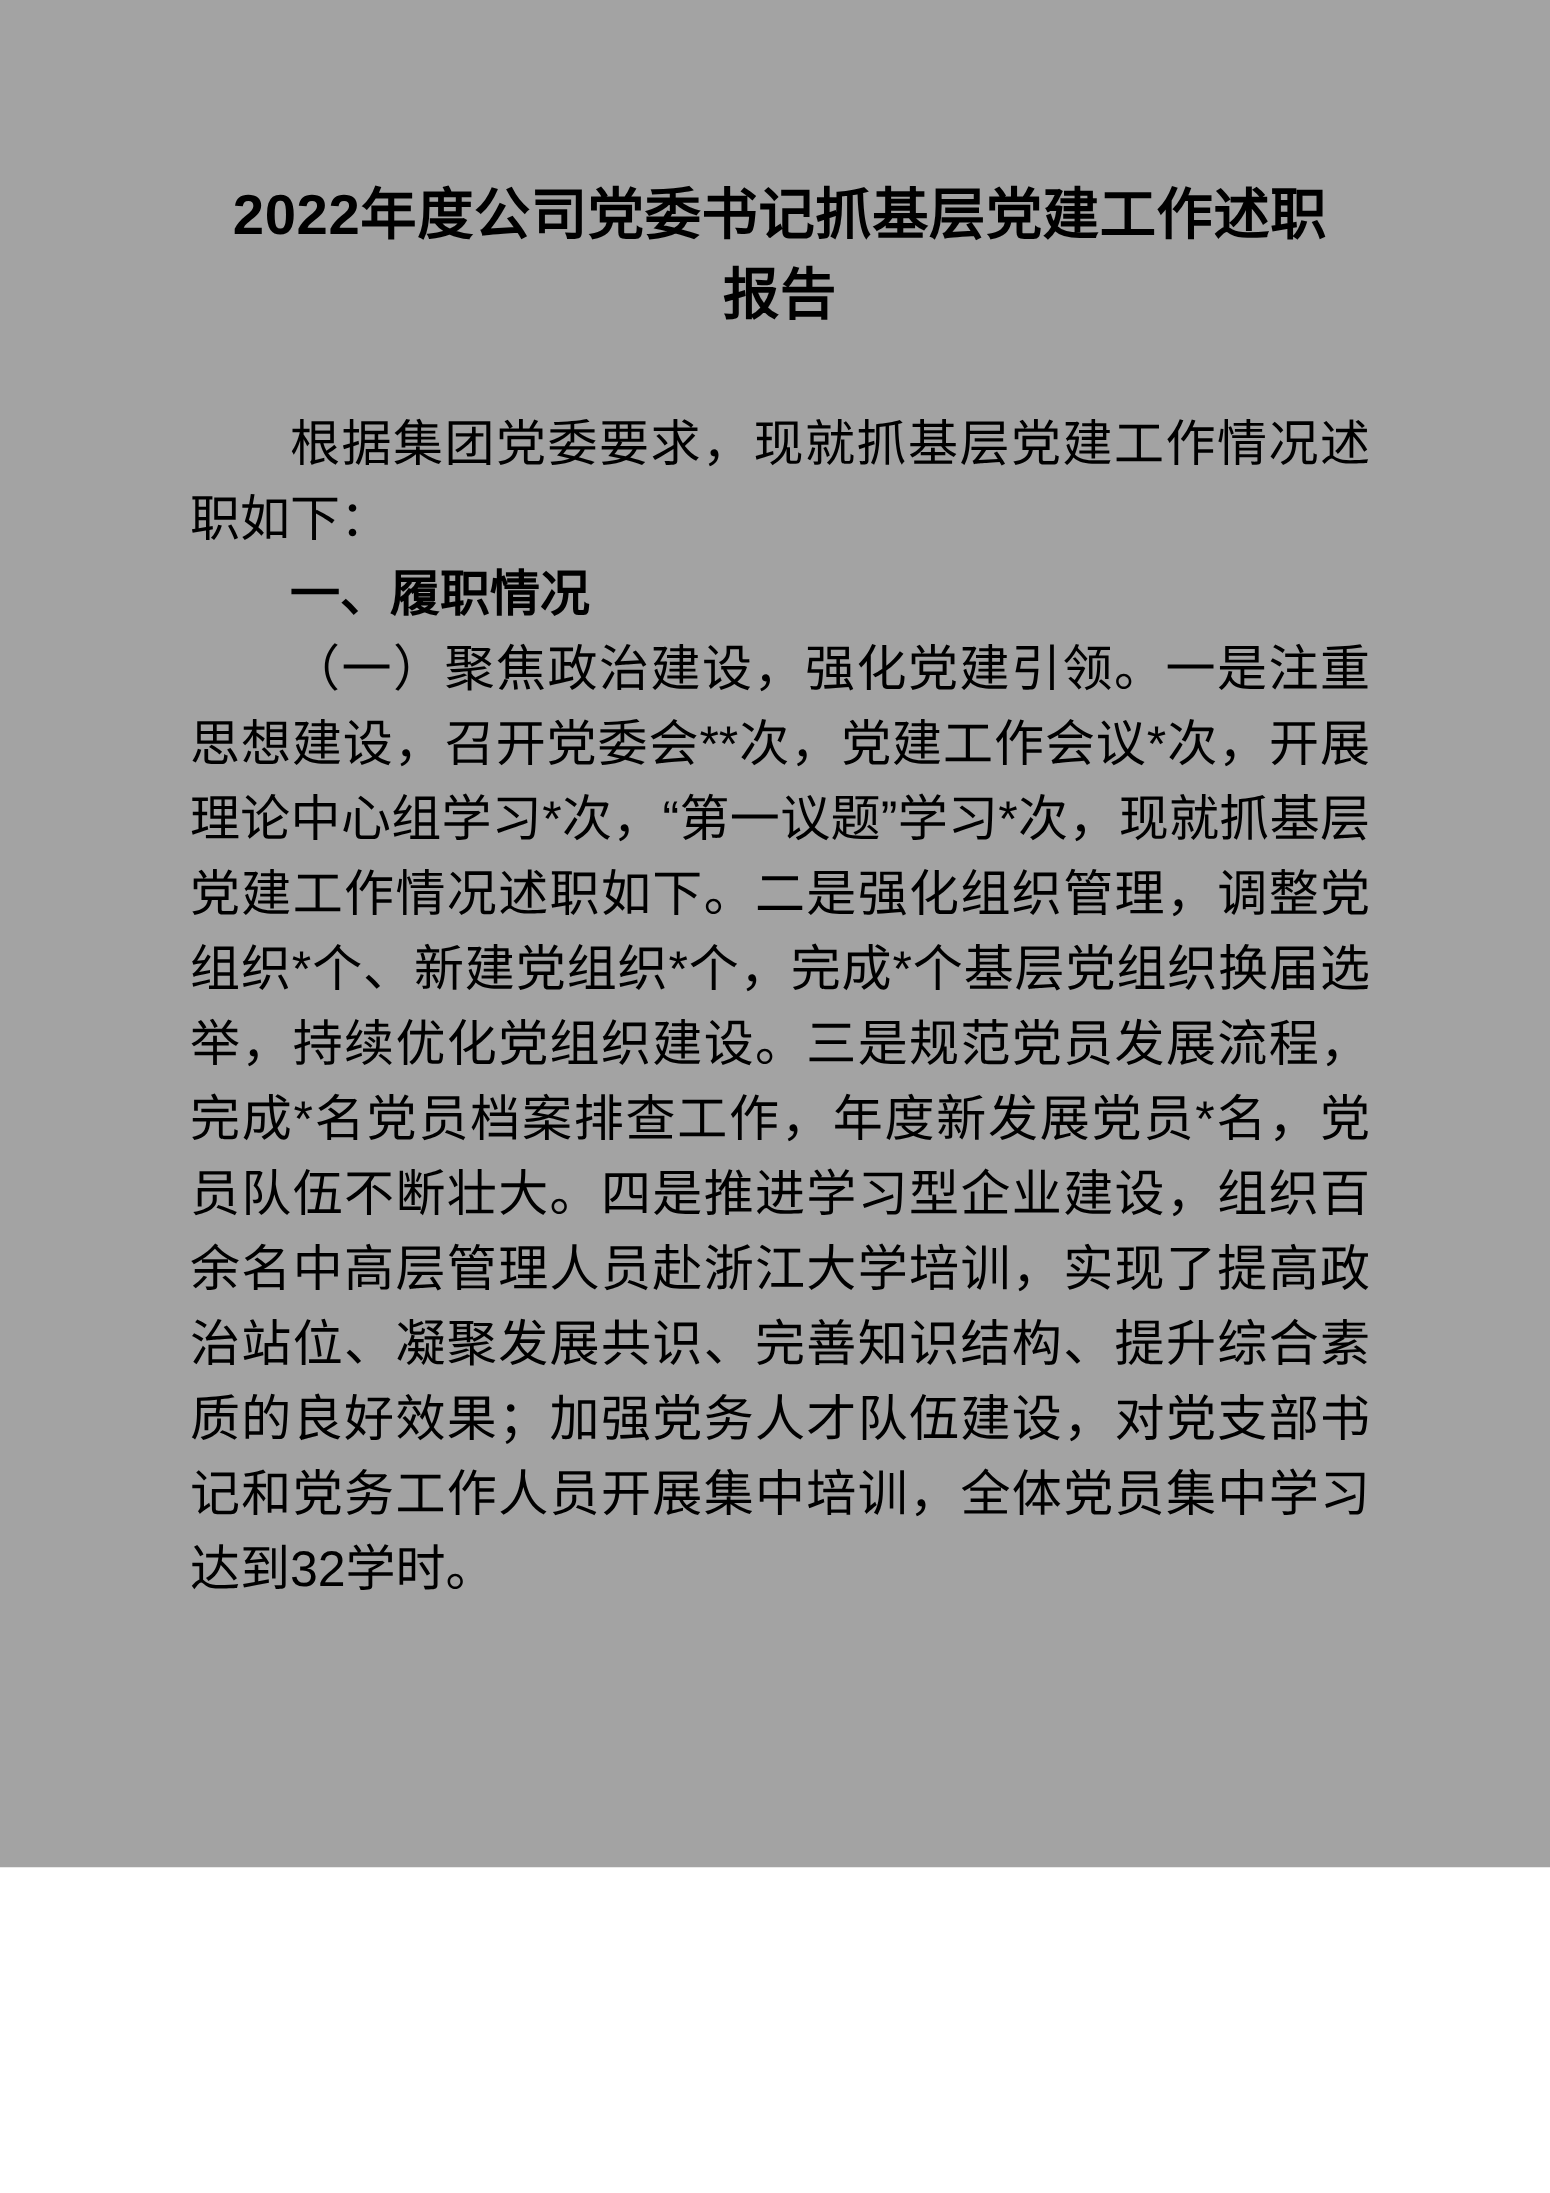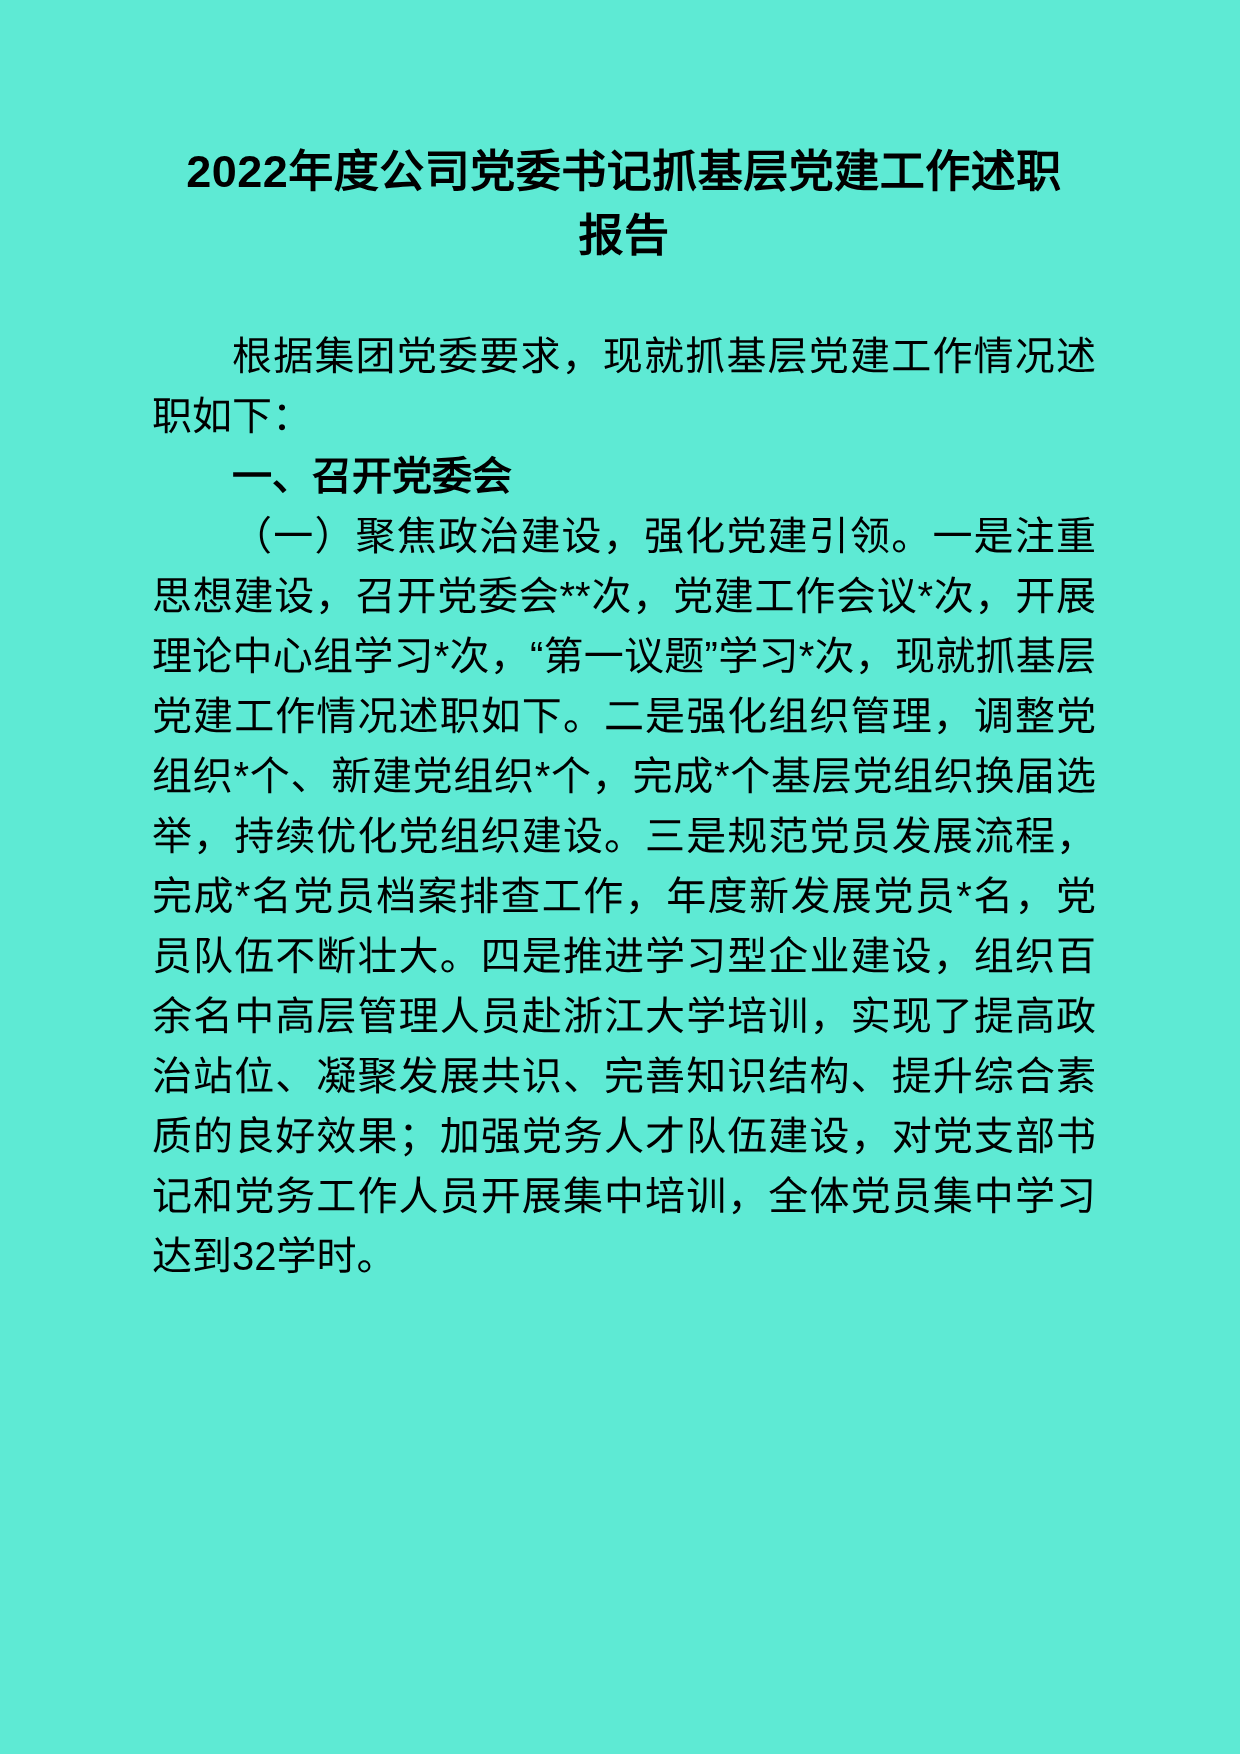--- a/index.html
+++ b/index.html
@@ -8,23 +8,23 @@
     padding: 0;
     background: #ffffff;
   }
   body {
     font-family: "Liberation Sans", "DejaVu Sans", sans-serif;
     color: #000000;
   }
   .page {
     position: relative;
     width: 1240px;
-    height: 1754px;
+    height: 1494px;
     margin: 0 auto;
-    background: #5eead4;
+    background: #a3a3a3;
     overflow: hidden;
     box-sizing: border-box;
     padding: 0;
   }
   .page-body {
     position: absolute;
     left: 152px;
     top: 0;
     width: 944px;
   }
@@ -67,20 +67,20 @@
 
 <div class="page">
   <div class="page-body">
 
     <h1 class="doc-title">2022年度公司党委书记抓基层党建工作述职报告</h1>
 
     <div class="body-block tail-clip">
 
       <p class="para indent">根据集团党委要求，现就抓基层党建工作情况述职如下：</p>
 
-      <p class="para heading">一、召开党委会</p>
+      <p class="para heading">一、履职情况</p>
 
       <p class="para indent">（一）聚焦政治建设，强化党建引领。一是注重思想建设，召开党委会**次，党建工作会议*次，开展理论中心组学习*次，“第一议题”学习*次，现就抓基层党建工作情况述职如下。二是强化组织管理，调整党组织*个、新建党组织*个，完成*个基层党组织换届选举，持续优化党组织建设。三是规范党员发展流程，完成*名党员档案排查工作，年度新发展党员*名，党员队伍不断壮大。四是推进学习型企业建设，组织百余名中高层管理人员赴浙江大学培训，实现了提高政治站位、凝聚发展共识、完善知识结构、提升综合素质的良好效果；加强党务人才队伍建设，对党支部书记和党务工作人员开展集中培训，全体党员集中学习达到32学时。</p>
 
 
     </div>
   </div>
 </div>
 
 </body></html>

